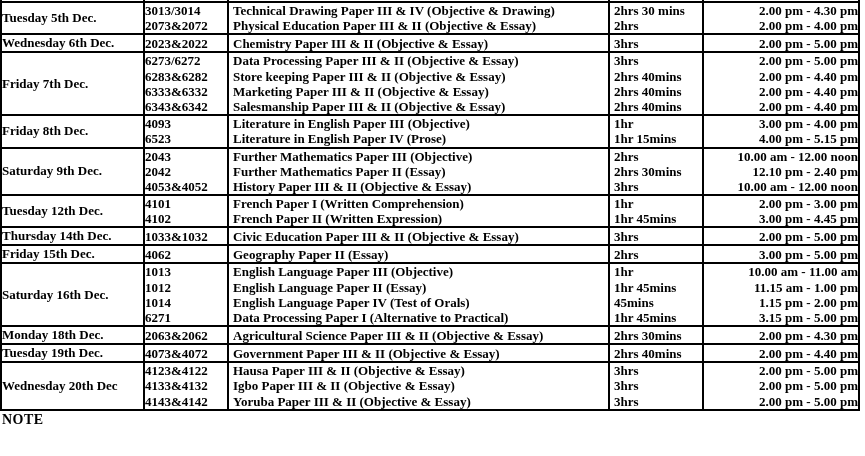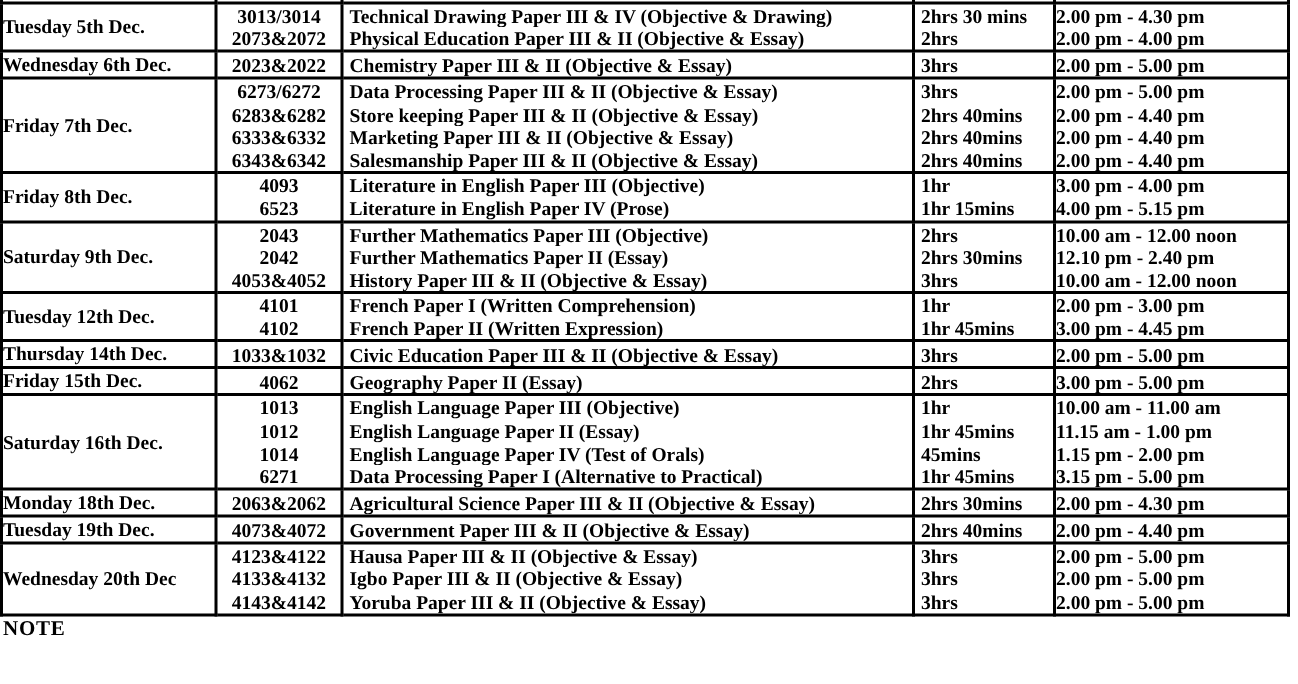--- a/index.html
+++ b/index.html
@@ -21,24 +21,24 @@
   }
   tr.stub td { border-top: none; height: 2px; }
 
   td.date-cell { padding-left: 4px; white-space: nowrap; overflow: hidden; }
   .line {
     height: 15.2px;
     line-height: 15.2px;
     white-space: nowrap;
     overflow: hidden;
   }
-  td.code-cell .line { text-align: center; }
+  td.code-cell .line { text-align: left; }
   td.subject-cell .line { padding-left: 4px; }
   td.duration-cell .line { padding-left: 4px; font-family: Liberation Serif, serif; }
-  td.time-cell .line { text-align: left; }
+  td.time-cell .line { text-align: right; }
 
   .note {
     margin-top: 1px;
     padding-left: 2px;
     font-weight: bold;
     font-size: 14px;
     letter-spacing: 0.5px;
   }
 </style>
 </head>

